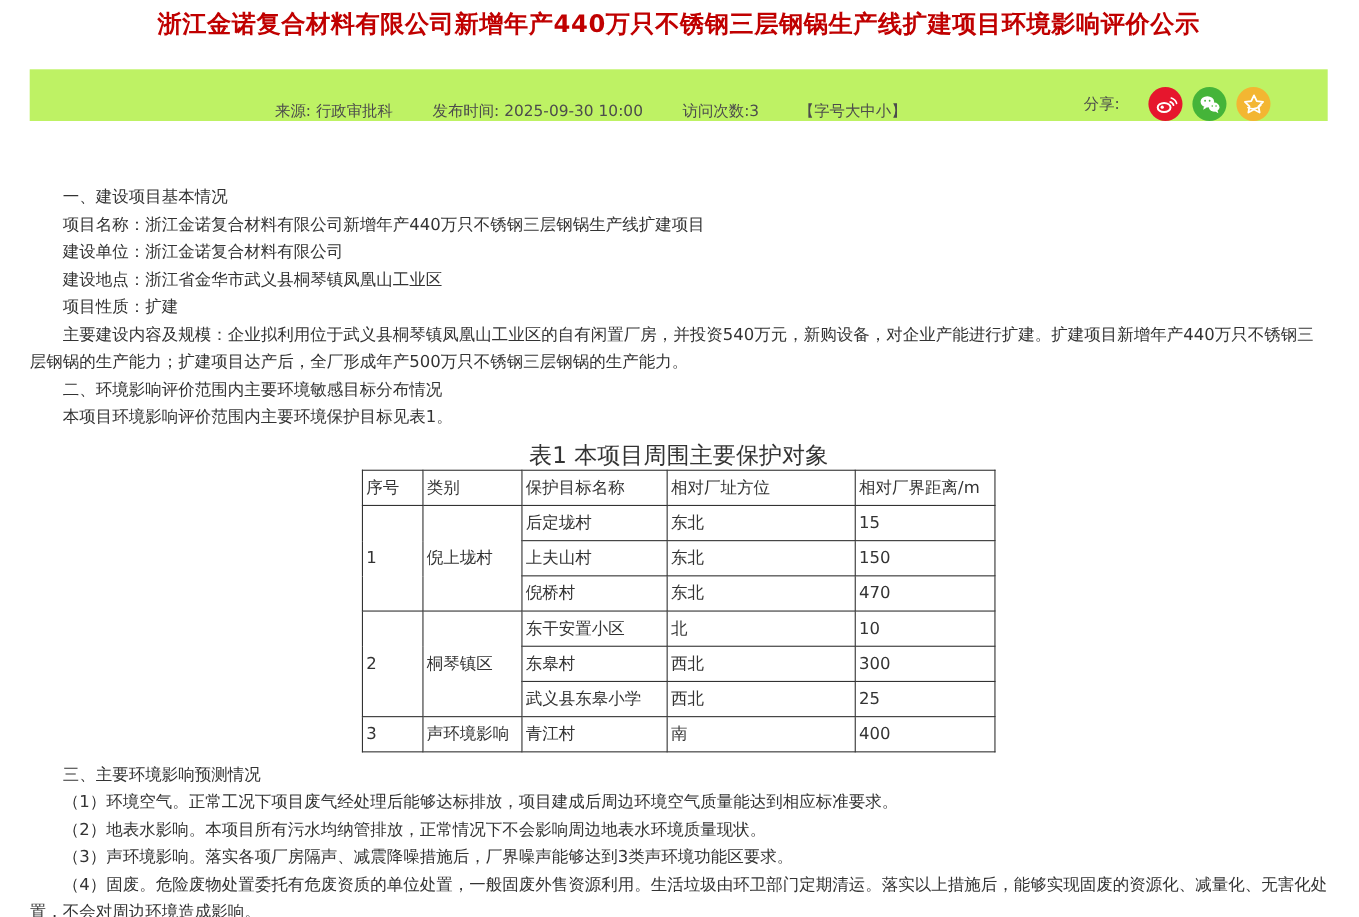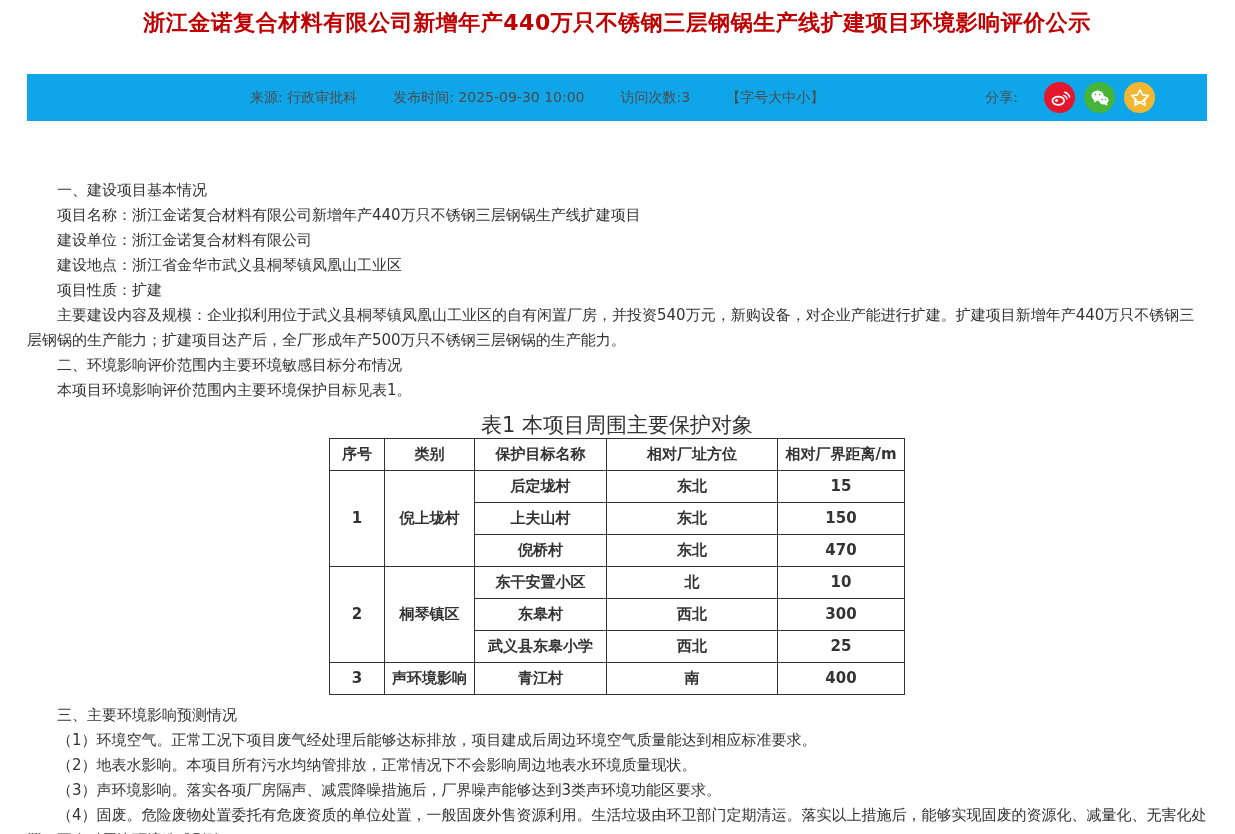--- a/index.html
+++ b/index.html
@@ -10,29 +10,29 @@
     color:#333333;
   }
   .page { padding:10px 28px 0 27px; }
 
   .page-title {
     text-align:center;
     font-size:22px;
     font-weight:700;
     color:#c00000;
     line-height:26px;
-    margin-bottom:38px;
+    margin-bottom:27px;
     letter-spacing:0.5px;
   }
 
   .meta-bar {
     height:47px;
-    background:#0ea5e9;
+    background:#bef264;
     display:flex;
-    align-items:center;
+    align-items:flex-end;
     font-size:14px;
     color:#4c4c4c;
     padding-left:223px;
     padding-right:52px;
   }
   .meta-items { display:flex; align-items:center; gap:36px; white-space:nowrap; }
   .font-size-group { display:flex; align-items:center; }
   .font-size-btn { cursor:pointer; }
   .share-group { margin-left:auto; display:flex; align-items:center; gap:9px; }
   .share-label { margin-right:17px; }
@@ -43,24 +43,24 @@
   }
   .share-icon svg { display:block; }
 
   .article { padding-top:57px; font-size:15px; line-height:25px; }
   .article p { text-indent:2em; }
 
   .table-caption { text-align:center; text-indent:0 !important; font-size:21px; line-height:21px; margin-top:12px; }
   table.protect-table { margin:2px auto 8px; border-collapse:collapse; table-layout:fixed; }
   .protect-table th, .protect-table td {
     border:1px solid #333333;
-    text-align:center;
+    text-align:left;
     vertical-align:middle;
     font-size:15px;
-    font-weight:700;
+    font-weight:400;
     height:32px;
     padding:0 3px;
   }
 </style>
 </head>
 <body>
 
 <div class="page">
 
   <h1 class="page-title">浙江金诺复合材料有限公司新增年产440万只不锈钢三层钢锅生产线扩建项目环境影响评价公示</h1>

